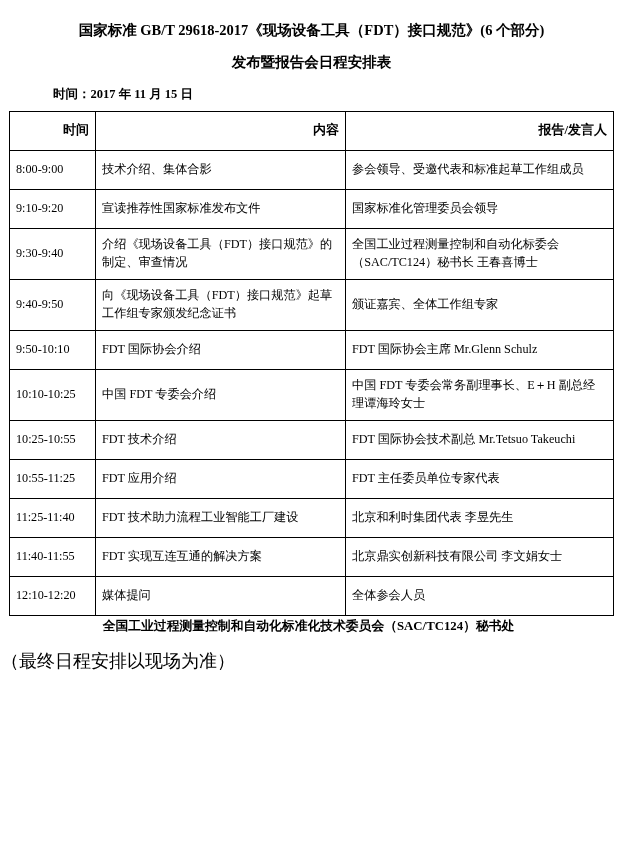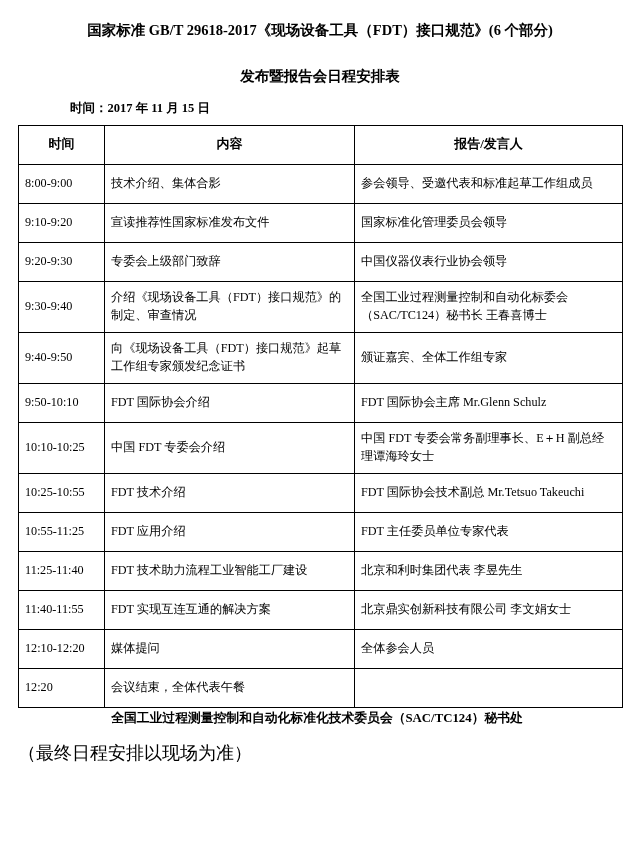--- a/index.html
+++ b/index.html
@@ -11,37 +11,37 @@
     width: 640px;
     height: 858px;
     font-family: "Liberation Serif", "DejaVu Serif", serif;
     color: #000000;
     overflow: hidden;
   }
   .page {
     width: 640px;
     height: 830px;
     box-sizing: border-box;
-    padding: 14px 18px 0 18px;
+    padding: 14px 18px 0 1px;
     position: relative;
   }
   .title-1 {
     text-align: center;
     font-size: 14.5px;
     font-weight: bold;
     line-height: 1.5;
     letter-spacing: 0px;
     margin-top: 6px;
   }
   .title-2 {
     text-align: center;
     font-size: 14.5px;
     font-weight: bold;
     line-height: 1.5;
-    margin-top: 24px;
+    margin-top: 10px;
   }
   .meta-row {
     display: flex;
     justify-content: flex-start;
     font-size: 12.5px;
     margin-top: 12px;
     margin-bottom: 8px;
     padding: 0 4px;
     font-weight: bold;
   }
@@ -59,21 +59,21 @@
   }
   table.schedule th,
   table.schedule td {
     border: 1px solid #000000;
     vertical-align: middle;
     padding: 4px 6px;
     font-size: 12.2px;
     line-height: 1.45;
   }
   table.schedule th {
-    text-align: center;
+    text-align: right;
     font-weight: bold;
     font-size: 13px;
     height: 30px;
     margin-top: 10px;
   }
   col.c-time { width: 86px; }
   col.c-content { width: 250px; }
   col.c-speaker { width: 268px; }
   td.time {
     text-align: left;
@@ -127,25 +127,20 @@
       <tr class="r-std">
         <td class="time">8:00-9:00</td>
         <td class="content">技术介绍、集体合影</td>
         <td class="speaker">参会领导、受邀代表和标准起草工作组成员</td>
       </tr>
       <tr class="r-std">
         <td class="time">9:10-9:20</td>
         <td class="content">宣读推荐性国家标准发布文件</td>
         <td class="speaker">国家标准化管理委员会领导</td>
       </tr>
-      <tr class="r-std">
-        <td class="time">9:20-9:30</td>
-        <td class="content">专委会上级部门致辞</td>
-        <td class="speaker">中国仪器仪表行业协会领导</td>
-      </tr>
       <tr class="r-two">
         <td class="time">9:30-9:40</td>
         <td class="content">介绍《现场设备工具（FDT）接口规范》的制定、审查情况</td>
         <td class="speaker">全国工业过程测量控制和自动化标委会（SAC/TC124）秘书长 王春喜博士</td>
       </tr>
       <tr class="r-two">
         <td class="time">9:40-9:50</td>
         <td class="content">向《现场设备工具（FDT）接口规范》起草工作组专家颁发纪念证书</td>
         <td class="speaker">颁证嘉宾、全体工作组专家</td>
       </tr>
@@ -177,24 +172,19 @@
       <tr class="r-std">
         <td class="time">11:40-11:55</td>
         <td class="content">FDT 实现互连互通的解决方案</td>
         <td class="speaker">北京鼎实创新科技有限公司  李文娟女士</td>
       </tr>
       <tr class="r-std">
         <td class="time">12:10-12:20</td>
         <td class="content">媒体提问</td>
         <td class="speaker">全体参会人员</td>
       </tr>
-      <tr class="r-std">
-        <td class="time">12:20</td>
-        <td class="content">会议结束，全体代表午餐</td>
-        <td class="speaker"></td>
-      </tr>
     </tbody>
   </table>
 
   <div class="footer-1">全国工业过程测量控制和自动化标准化技术委员会（SAC/TC124）秘书处</div>
   <div class="footer-2">（最终日程安排以现场为准）</div>
 
 </div>
 
 </body></html>

